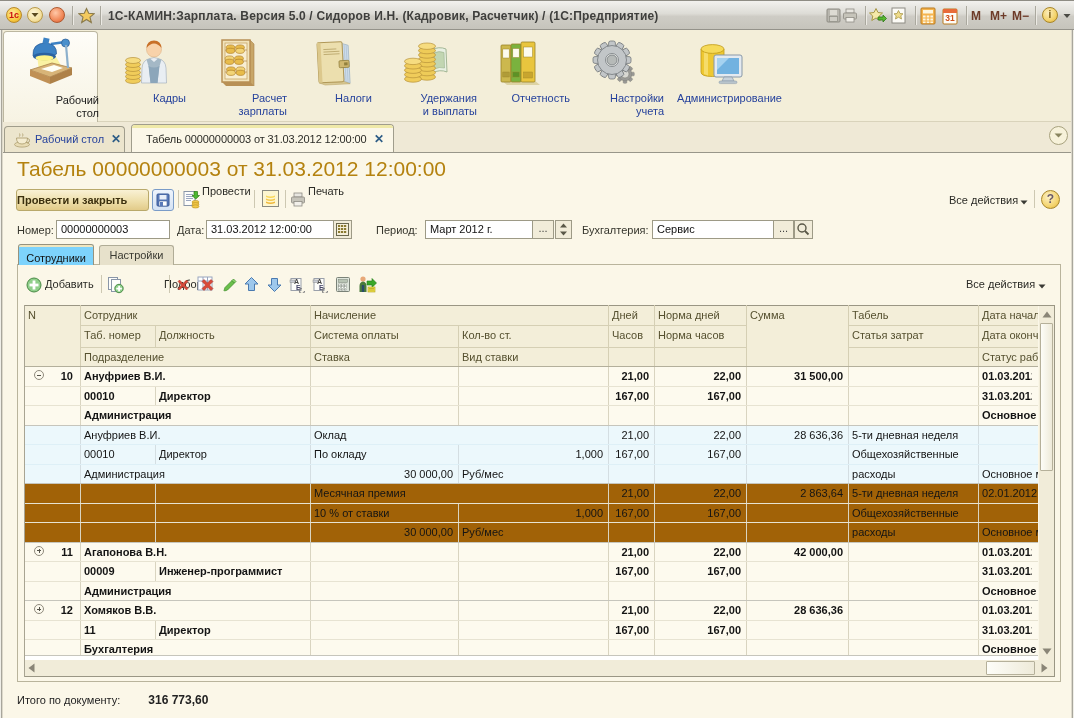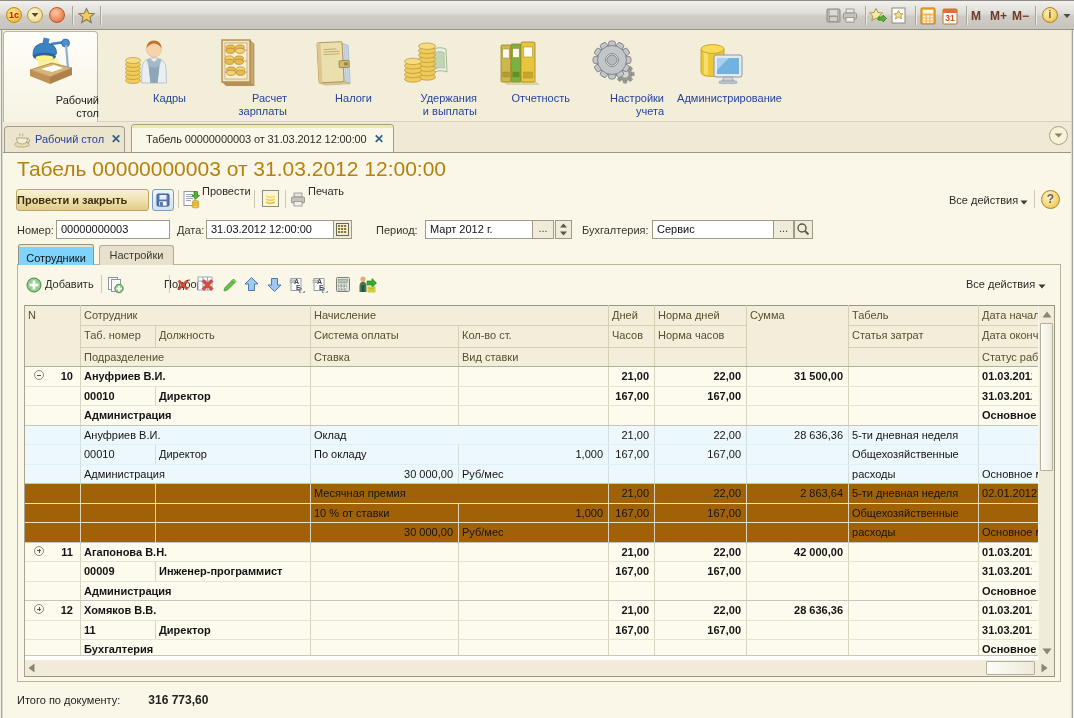--- a/index.html
+++ b/index.html
@@ -88,20 +88,21 @@
     <svg width="14" height="14" style="position:absolute;left:0;top:0">
           <path d="M3.5 5 L10.5 5 L7 9 Z" fill="#5a4a20"></path>
         </svg>
   </div>
   <div class="circbtn" style="left:49px; background:radial-gradient(circle at 40% 35%,#ffc8a8,#f08858 60%,#d85830); border:1px solid #b05a30;"></div>
   <div class="tsep" style="left:72px;"></div>
   <svg class="abs" style="left:78px;top:6px" width="17" height="17">
         <path d="M8.5 1.5 L10.7 6.3 L16 6.8 L12 10.2 L13.3 15.5 L8.5 12.5 L3.7 15.5 L5 10.2 L1 6.8 L6.3 6.3 Z" fill="#f3ca5e" stroke="#8a7a4a" stroke-width="1.1"></path>
       </svg>
   <div class="tsep" style="left:100px;"></div>
+  <div class="ttext">1С-КАМИН:Зарплата. Версия 5.0 / Сидоров И.Н. (Кадровик, Расчетчик) / (1С:Предприятие)</div>
 
   <svg class="abs" style="left:826px;top:7px" width="15" height="15">
         <rect x="1" y="1" width="13" height="13" rx="1" fill="#b8b6ae" stroke="#8e8c84"></rect>
         <rect x="4" y="2" width="7" height="5" fill="#dddbd3"></rect>
         <rect x="3.5" y="8.5" width="8" height="5" fill="#cfcdc5" stroke="#8e8c84" stroke-width=".7"></rect>
       </svg>
   <svg class="abs" style="left:842px;top:7px" width="16" height="15">
         <rect x="4" y="1" width="8" height="4" fill="#e8e6e0" stroke="#8e8c84" stroke-width=".8"></rect>
         <rect x="1.5" y="5" width="13" height="6" rx="1" fill="#c6c4ba" stroke="#8e8c84" stroke-width=".8"></rect>
         <rect x="4" y="9.5" width="8" height="4.5" fill="#f2f0ea" stroke="#8e8c84" stroke-width=".8"></rect>

